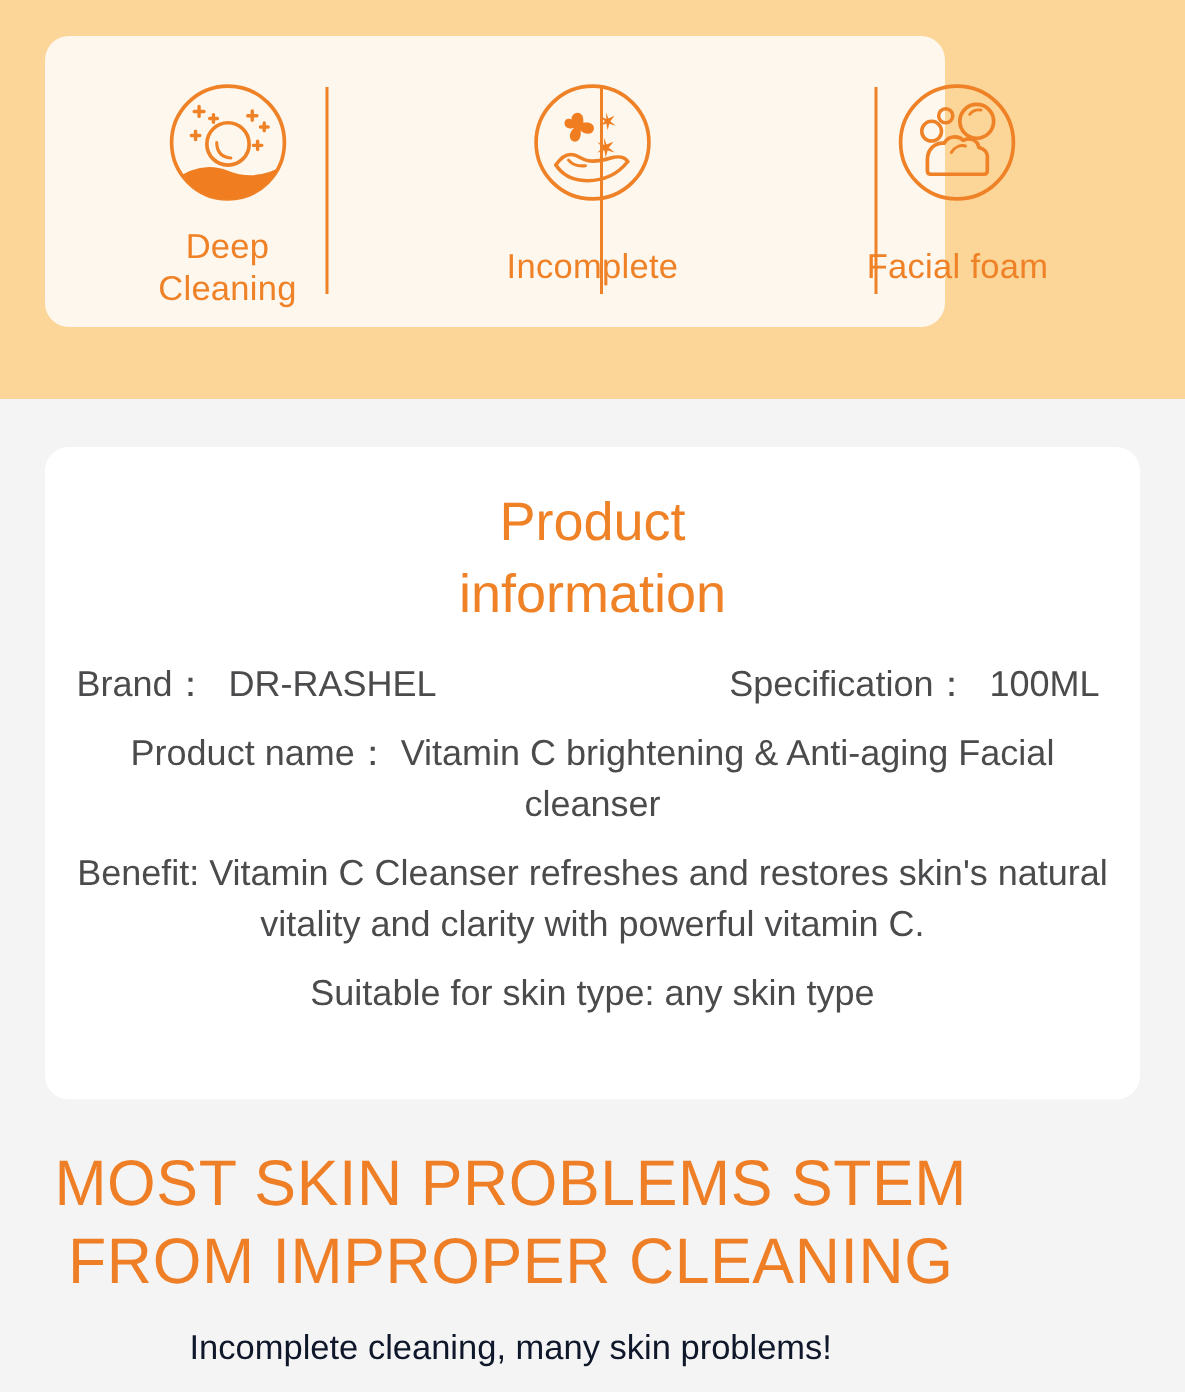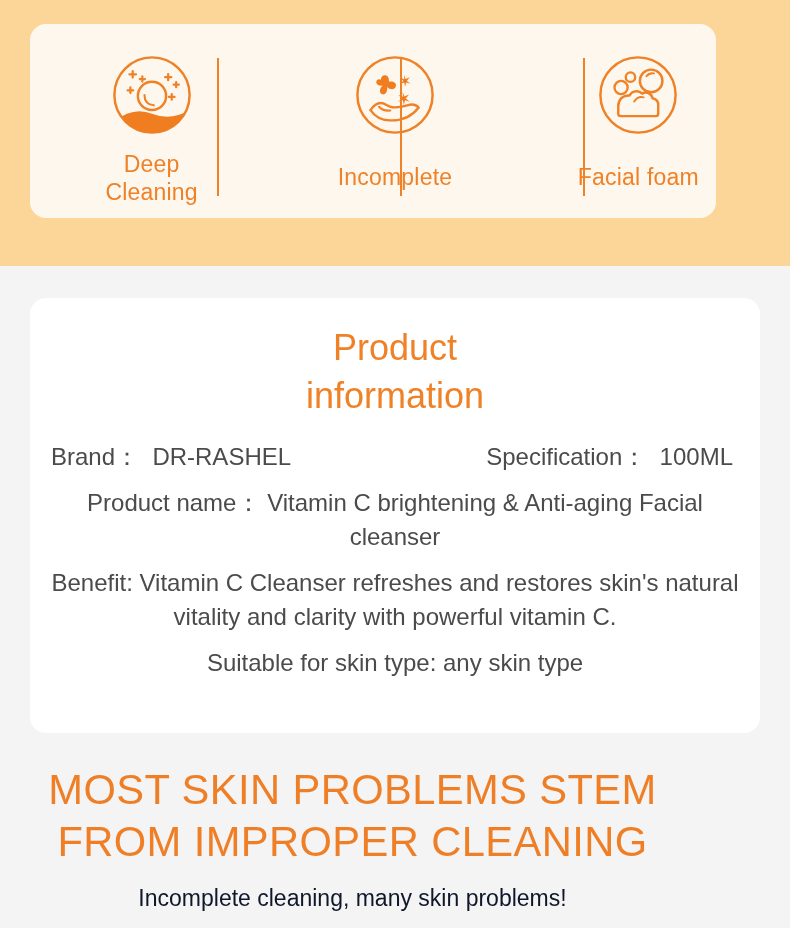--- a/index.html
+++ b/index.html
@@ -22,25 +22,24 @@
     top: 0;
     width: 790px;
     height: 266px;
     background: #fcd598;
     box-sizing: border-box;
   }
   .feature-card {
     position: absolute;
     left: 30px;
     top: 24px;
-    width: 674px;
+    width: 600px;
     height: 194px;
     background: #fdf7ee;
     border-radius: 16px;
-    padding-left: 12px;
   }
   .feature-row {
     position: absolute;
     left: 0;
     top: 0;
     width: 730px;
     height: 194px;
     display: flex;
     align-items: flex-start;
   }
@@ -116,21 +115,21 @@
     display: flex;
     justify-content: space-between;
     align-items: baseline;
   }
   .split-left { white-space: pre; }
   .split-right { white-space: pre; padding-right: 6px; }
 
   
   .headline-block {
     position: absolute;
-    left: 16px;
+    left: 4px;
     top: 733px;
     width: 673px;
     height: 195px;
     background: #f4f4f5;
     text-align: center;
   }
   .headline {
     margin: 0;
     padding-top: 30px;
     color: #ef7f26;

